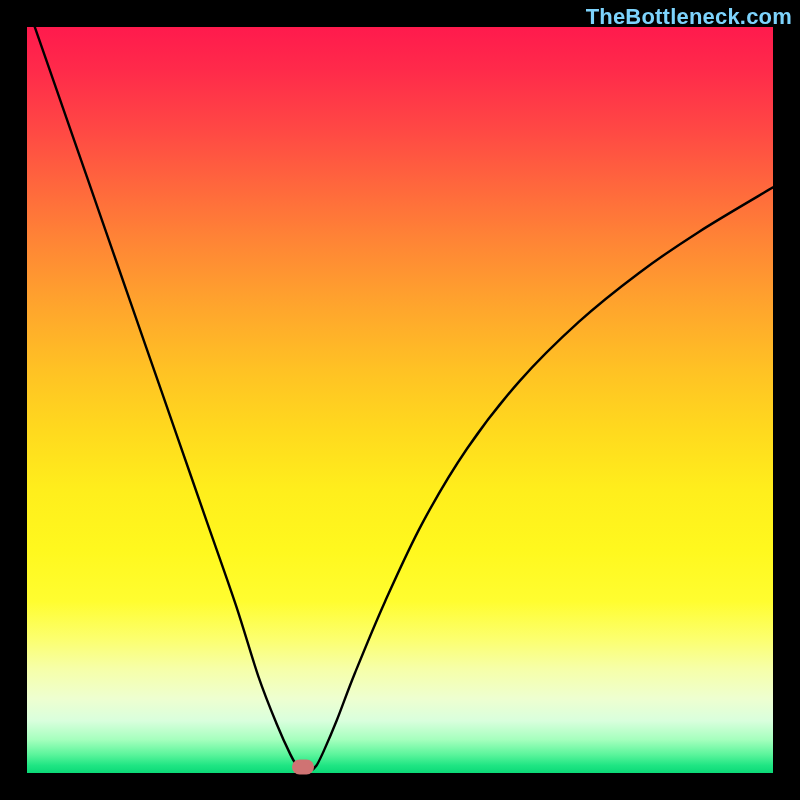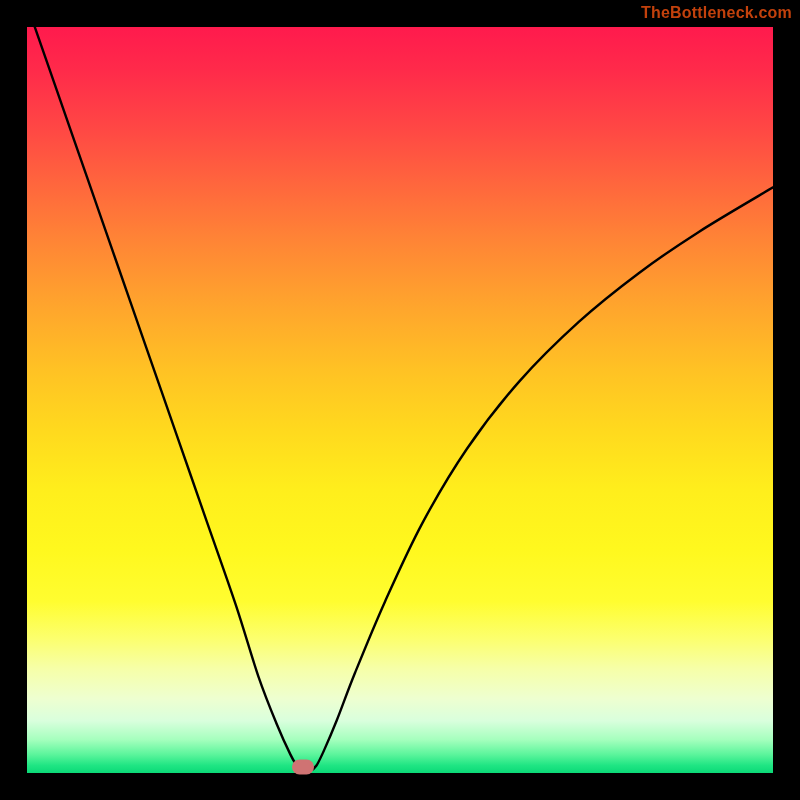--- a/index.html
+++ b/index.html
@@ -61,23 +61,23 @@
     height: 15px;
     border-radius: 8px;
     background: #cf7373;
     transform: translate(-50%, -50%);
   }
   .watermark {
     position: absolute;
     top: 4px;
     right: 8px;
     font-family: Arial, Helvetica, sans-serif;
-    font-size: 16px;
+    font-size: 22px;
     font-weight: 600;
-    color: #c2410c;
+    color: #7dd3fc;
     letter-spacing: 0.2px;
     user-select: none;
   }
 </style>
 </head>
 <body>
 
 <div class="frame">
   <div class="gradient"></div>
 

